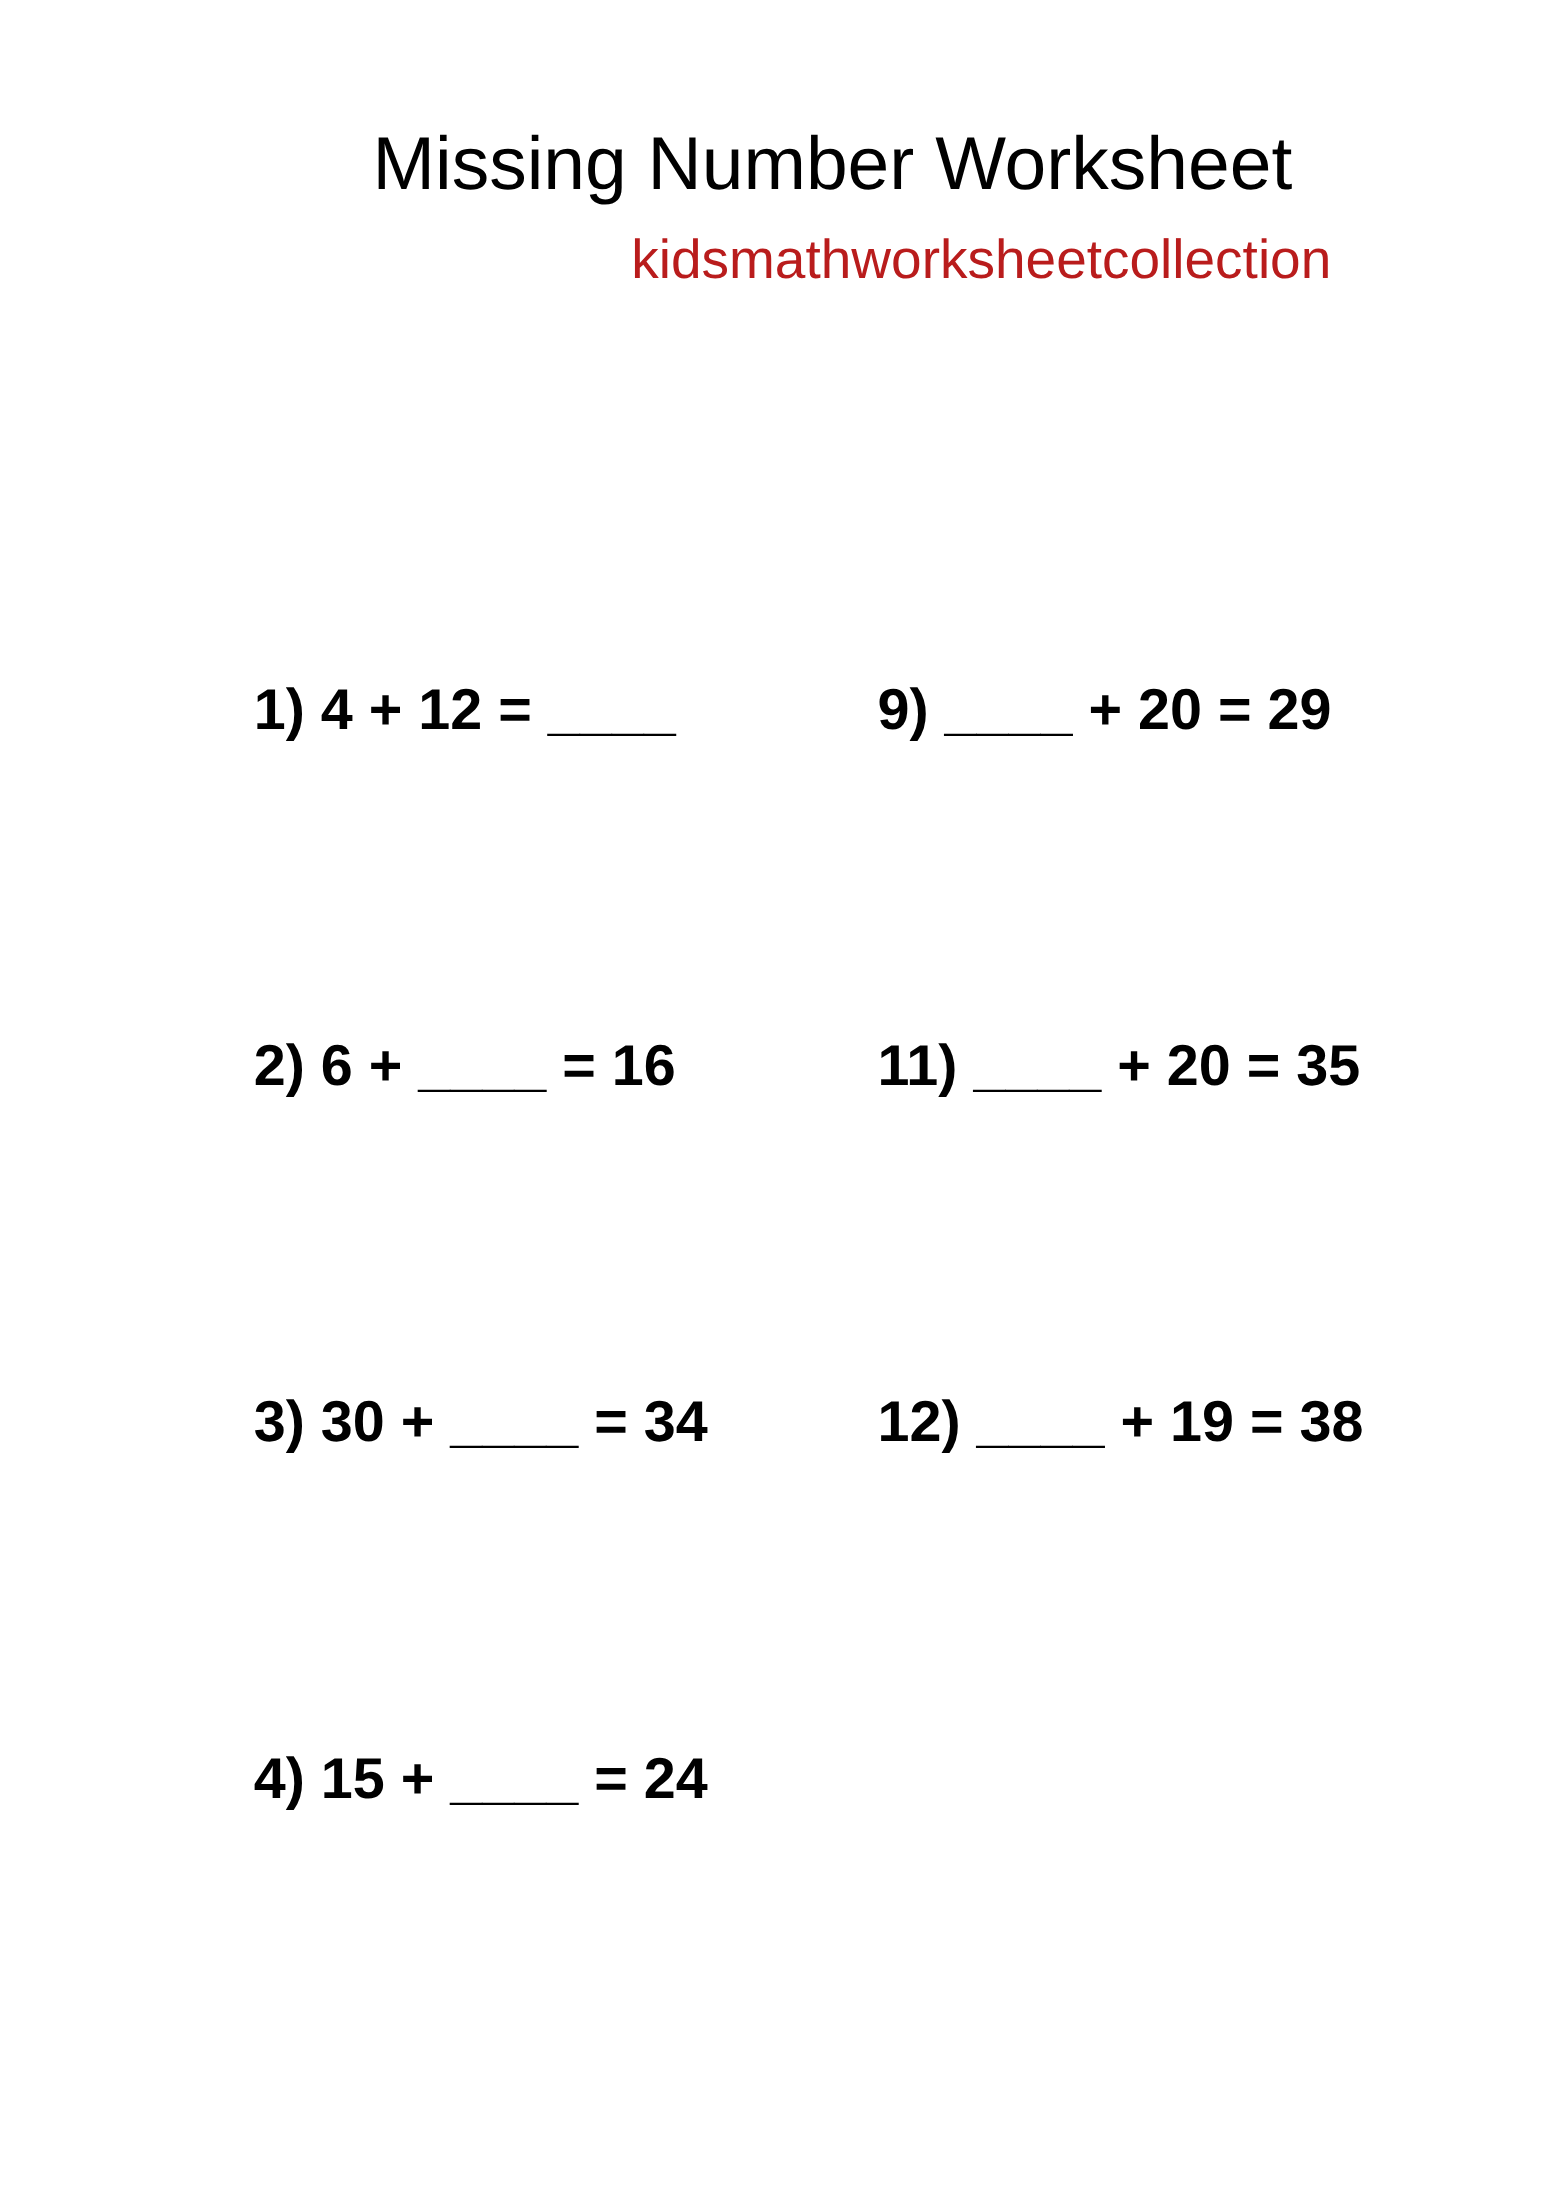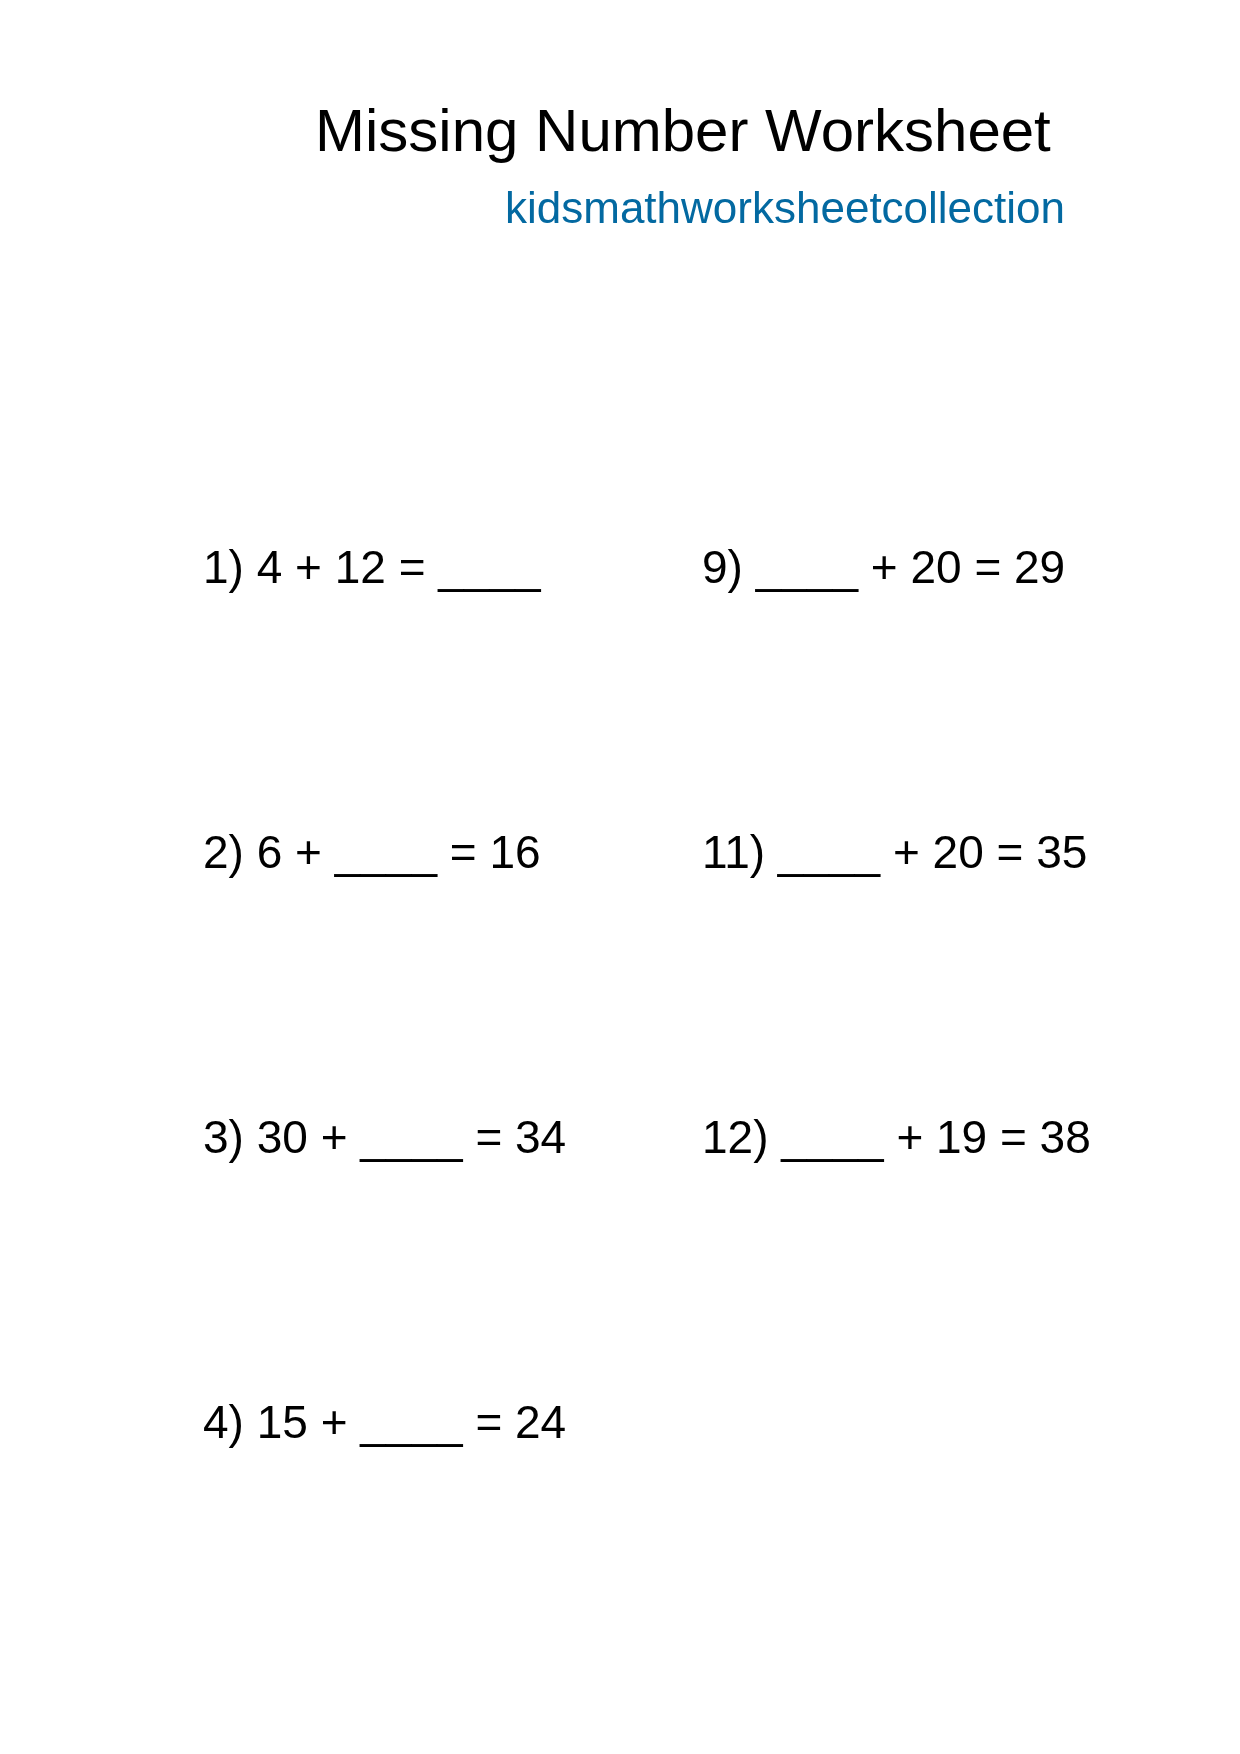--- a/index.html
+++ b/index.html
@@ -11,51 +11,52 @@
     position: relative;
     width: 1240px;
     height: 1754px;
     background: #ffffff;
     color: #000000;
     font-family: "Liberation Sans", "DejaVu Sans", sans-serif;
     overflow: hidden;
   }
   .title {
     position: absolute;
-    left: 315px;
+    left: 298px;
     top: 101px;
     margin: 0;
     font-size: 60px;
     font-weight: 400;
     line-height: 1;
     white-space: nowrap;
     color: #000000;
   }
   .subtitle {
     position: absolute;
     left: 505px;
     top: 186px;
     font-size: 44px;
     font-weight: 400;
     line-height: 1;
     white-space: nowrap;
-    color: #0369a1;
+    color: #b91c1c;
   }
   .col {
     position: absolute;
     top: 330px;
     font-size: 46px;
     line-height: 95px;
     white-space: pre;
     color: #000000;
   }
   .col-left  { left: 203px; }
   .col-right { left: 702px; }
   .row {
     height: 95px;
+    font-weight: bold;
   }
 </style>
 </head>
 <body>
 
 <div class="page">
 
   <h1 class="title">Missing Number Worksheet</h1>
 
   <div class="subtitle">kidsmathworksheetcollection</div>

